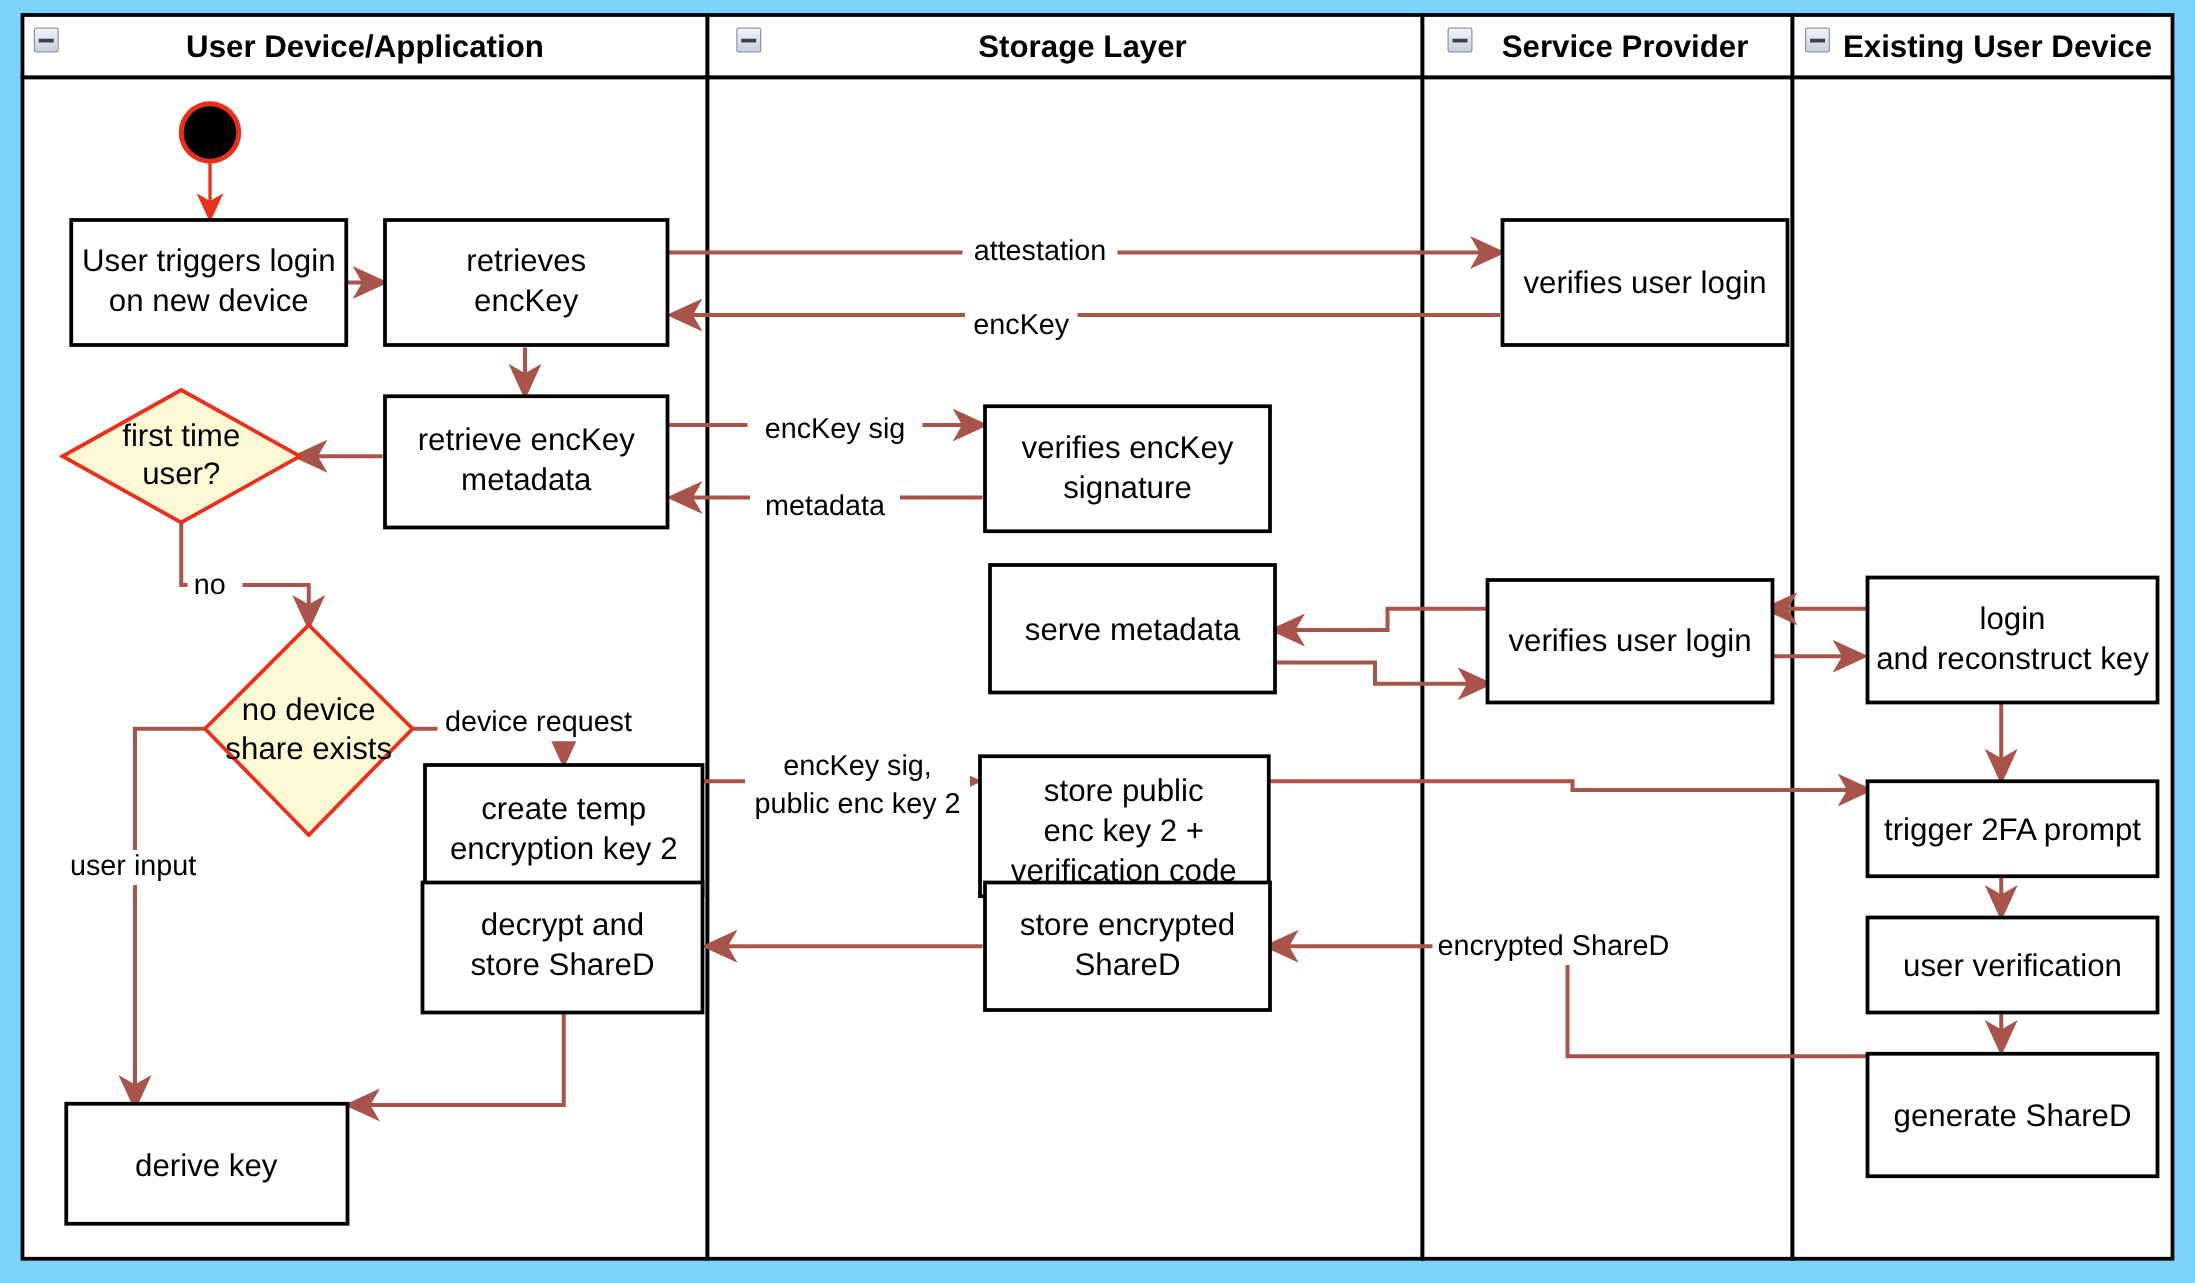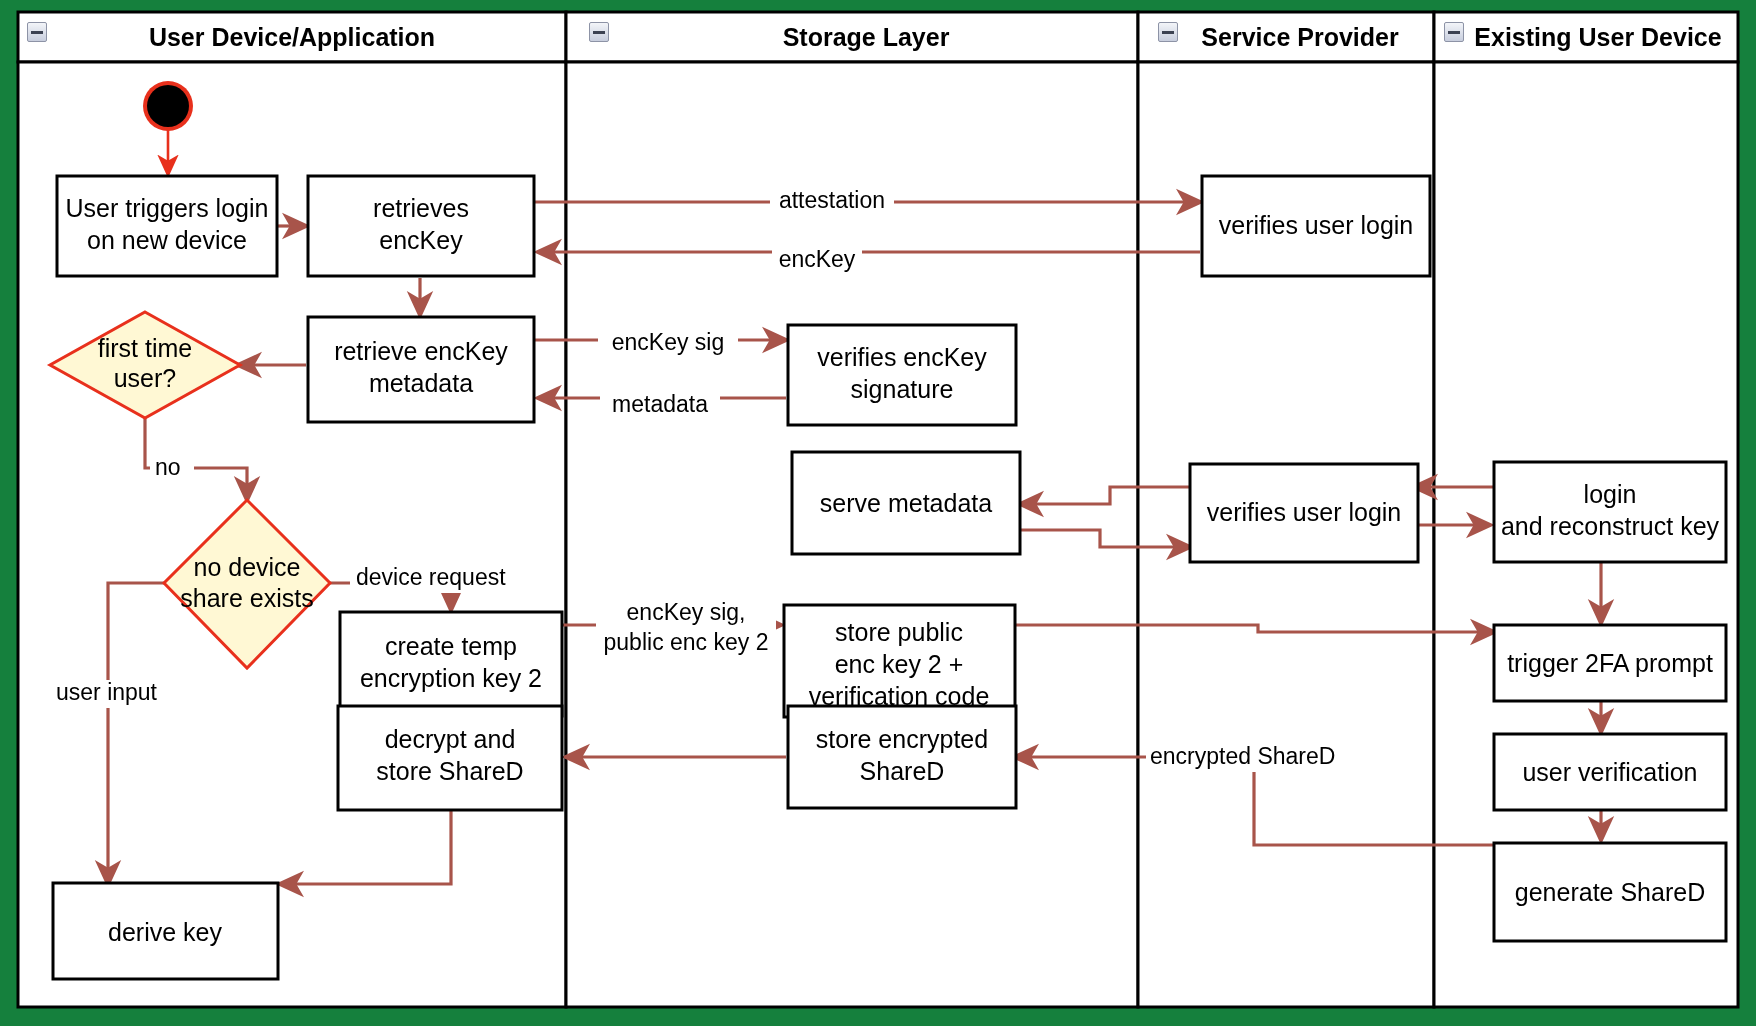--- a/index.html
+++ b/index.html
@@ -5,21 +5,21 @@
   html, body {
     margin: 0;
     padding: 0;
     background: #ffffff;
     font-family: "Liberation Sans", sans-serif;
   }
   #canvas {
     position: relative;
     width: 1756px;
     height: 1026px;
-    background: #15803d;
+    background: #7dd3fc;
     overflow: hidden;
   }
   svg#diagram {
     position: absolute;
     left: 0;
     top: 0;
     width: 1756px;
     height: 1026px;
   }
   .lane-rect {

